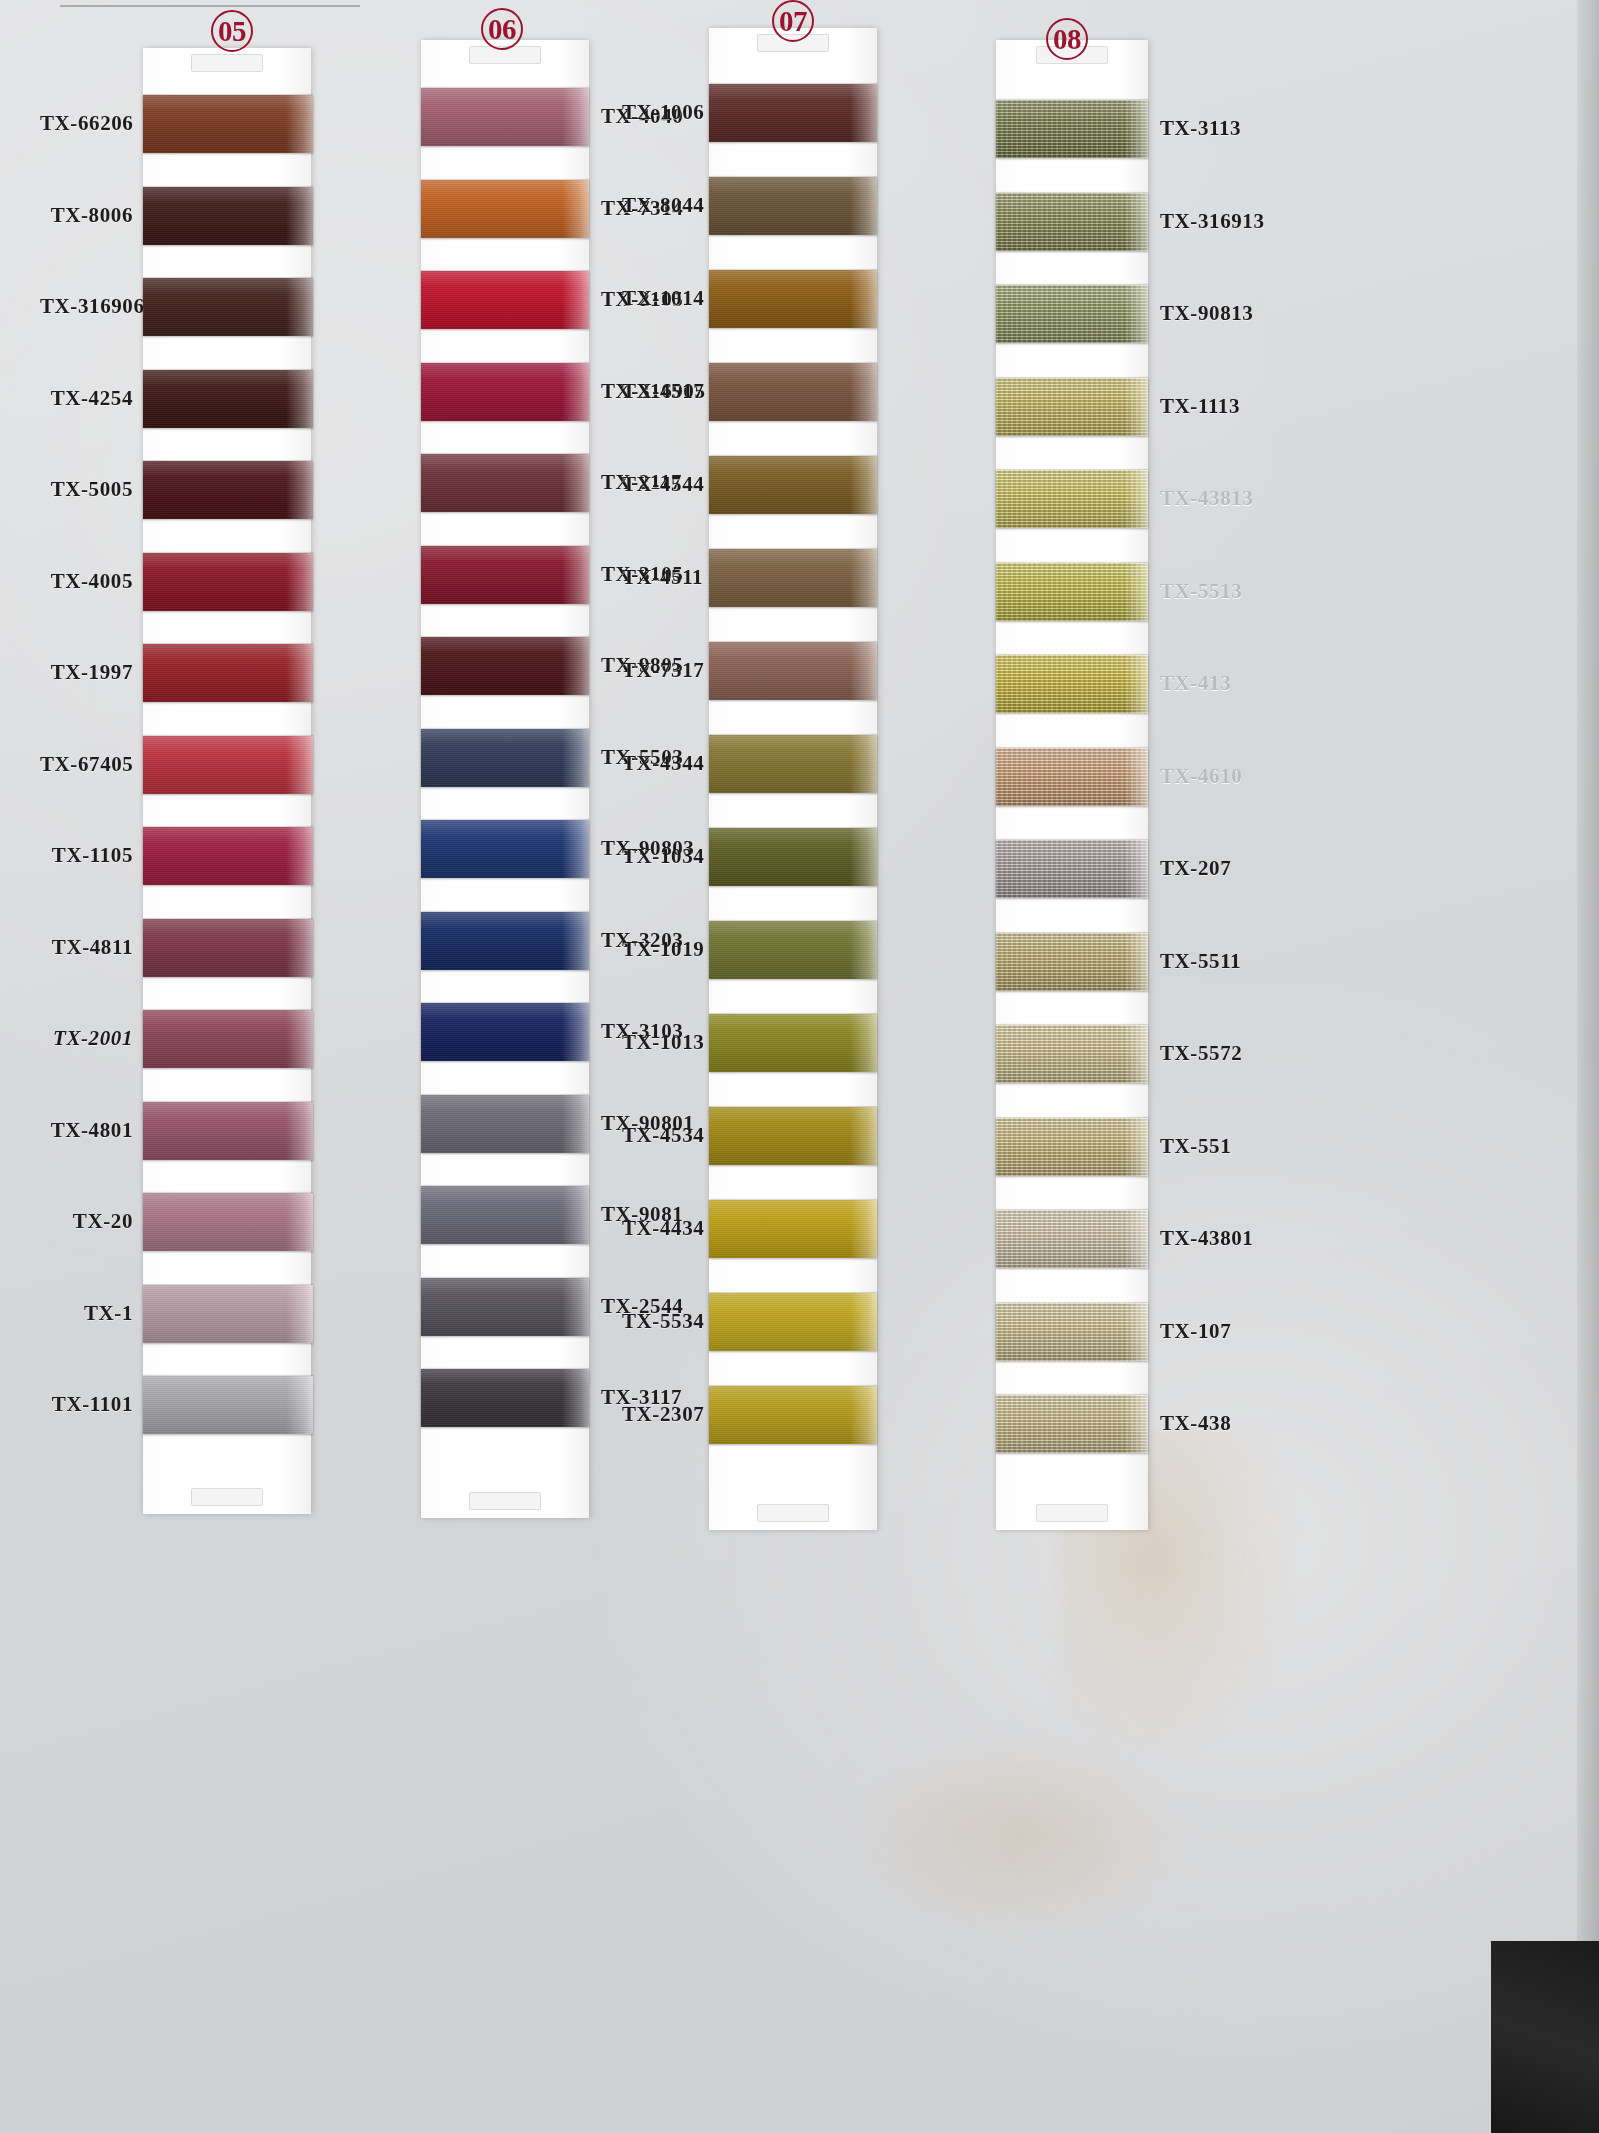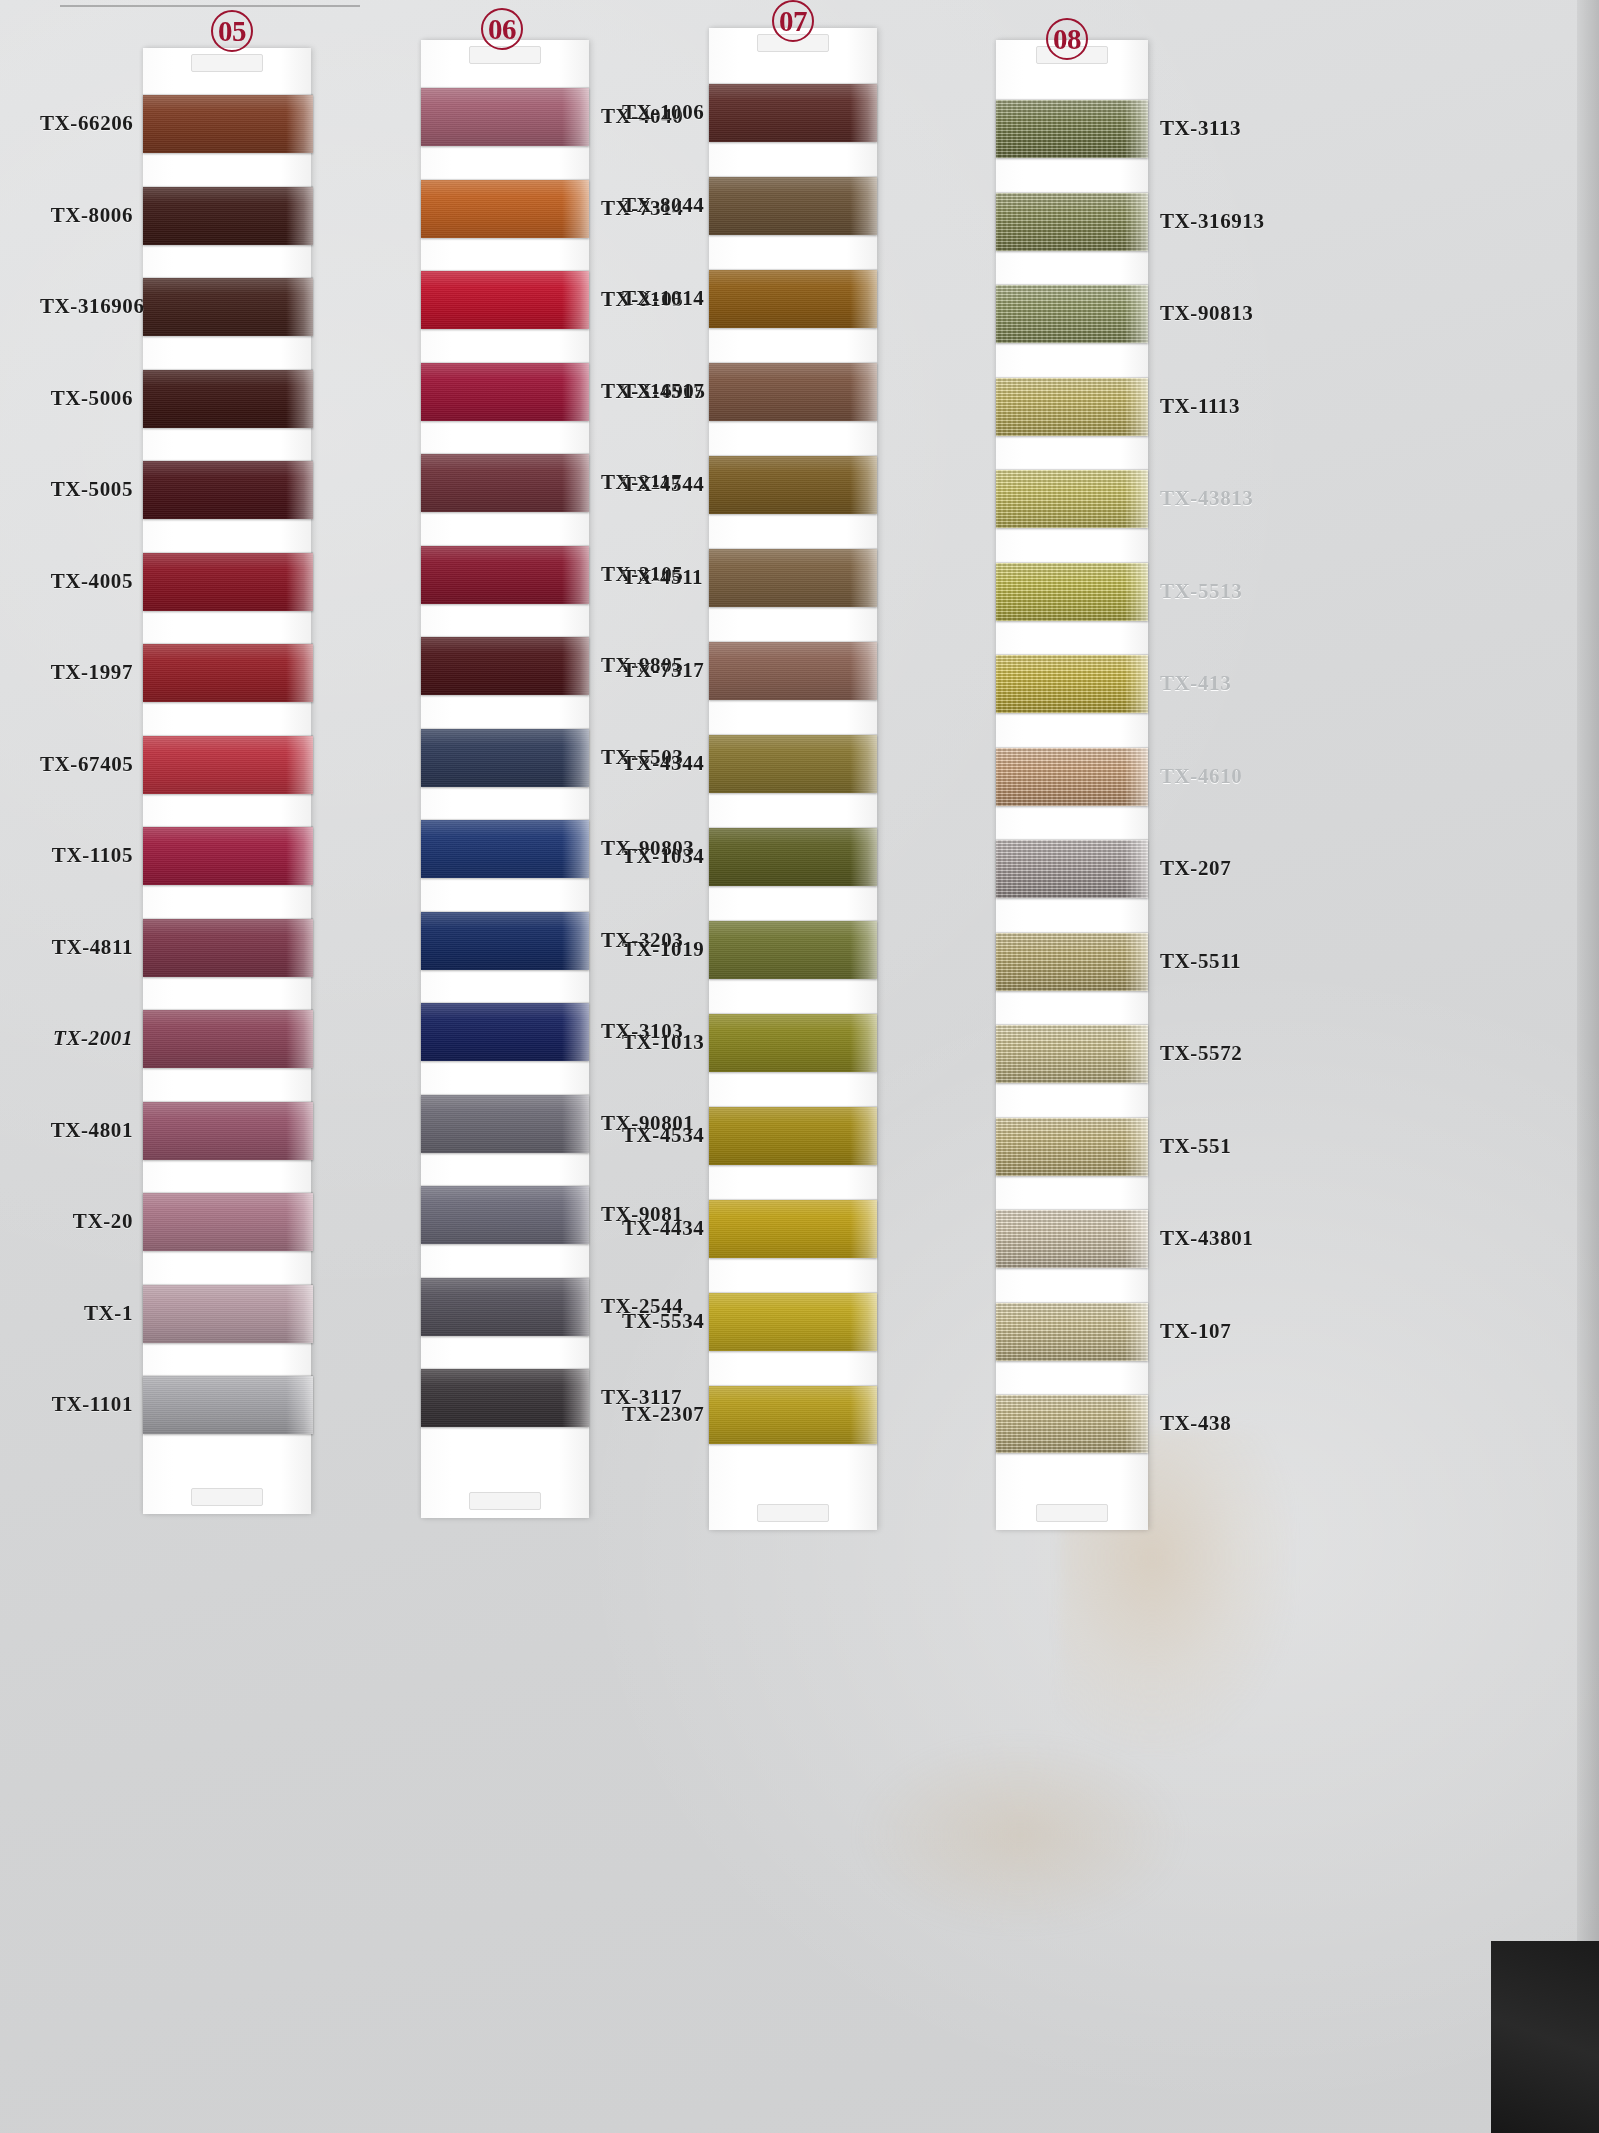--- a/index.html
+++ b/index.html
@@ -148,21 +148,21 @@
     <div class="code right" style="left: 40px; width: 93px; top: 202.5px;">TX-8006</div>
     <div class="swatch" title="TX-316906" style="left: 143px; top: 278px; width: 170px; height: 58px; background: rgb(65, 32, 26);">
       <div class="sheen"></div>
       <div class="hilite"></div>
     </div>
     <div class="code right" style="left: 40px; width: 93px; top: 294px;">TX-316906</div>
     <div class="swatch" title="TX-5006" style="left: 143px; top: 369.5px; width: 170px; height: 58px; background: rgb(60, 22, 19);">
       <div class="sheen"></div>
       <div class="hilite"></div>
     </div>
-    <div class="code right" style="left: 40px; width: 93px; top: 385.5px;">TX-5006</div>
+    <div class="code right" style="left: 40px; width: 93px; top: 385.5px;">TX-4254</div>
     <div class="swatch" title="TX-5005" style="left: 143px; top: 461px; width: 170px; height: 58px; background: rgb(74, 19, 24);">
       <div class="sheen"></div>
       <div class="hilite"></div>
     </div>
     <div class="code right" style="left: 40px; width: 93px; top: 477px;">TX-5005</div>
     <div class="swatch" title="TX-4005" style="left: 143px; top: 552.5px; width: 170px; height: 58px; background: rgb(140, 20, 35);">
       <div class="sheen"></div>
       <div class="hilite"></div>
     </div>
     <div class="code right" style="left: 40px; width: 93px; top: 568.5px;">TX-4005</div>

